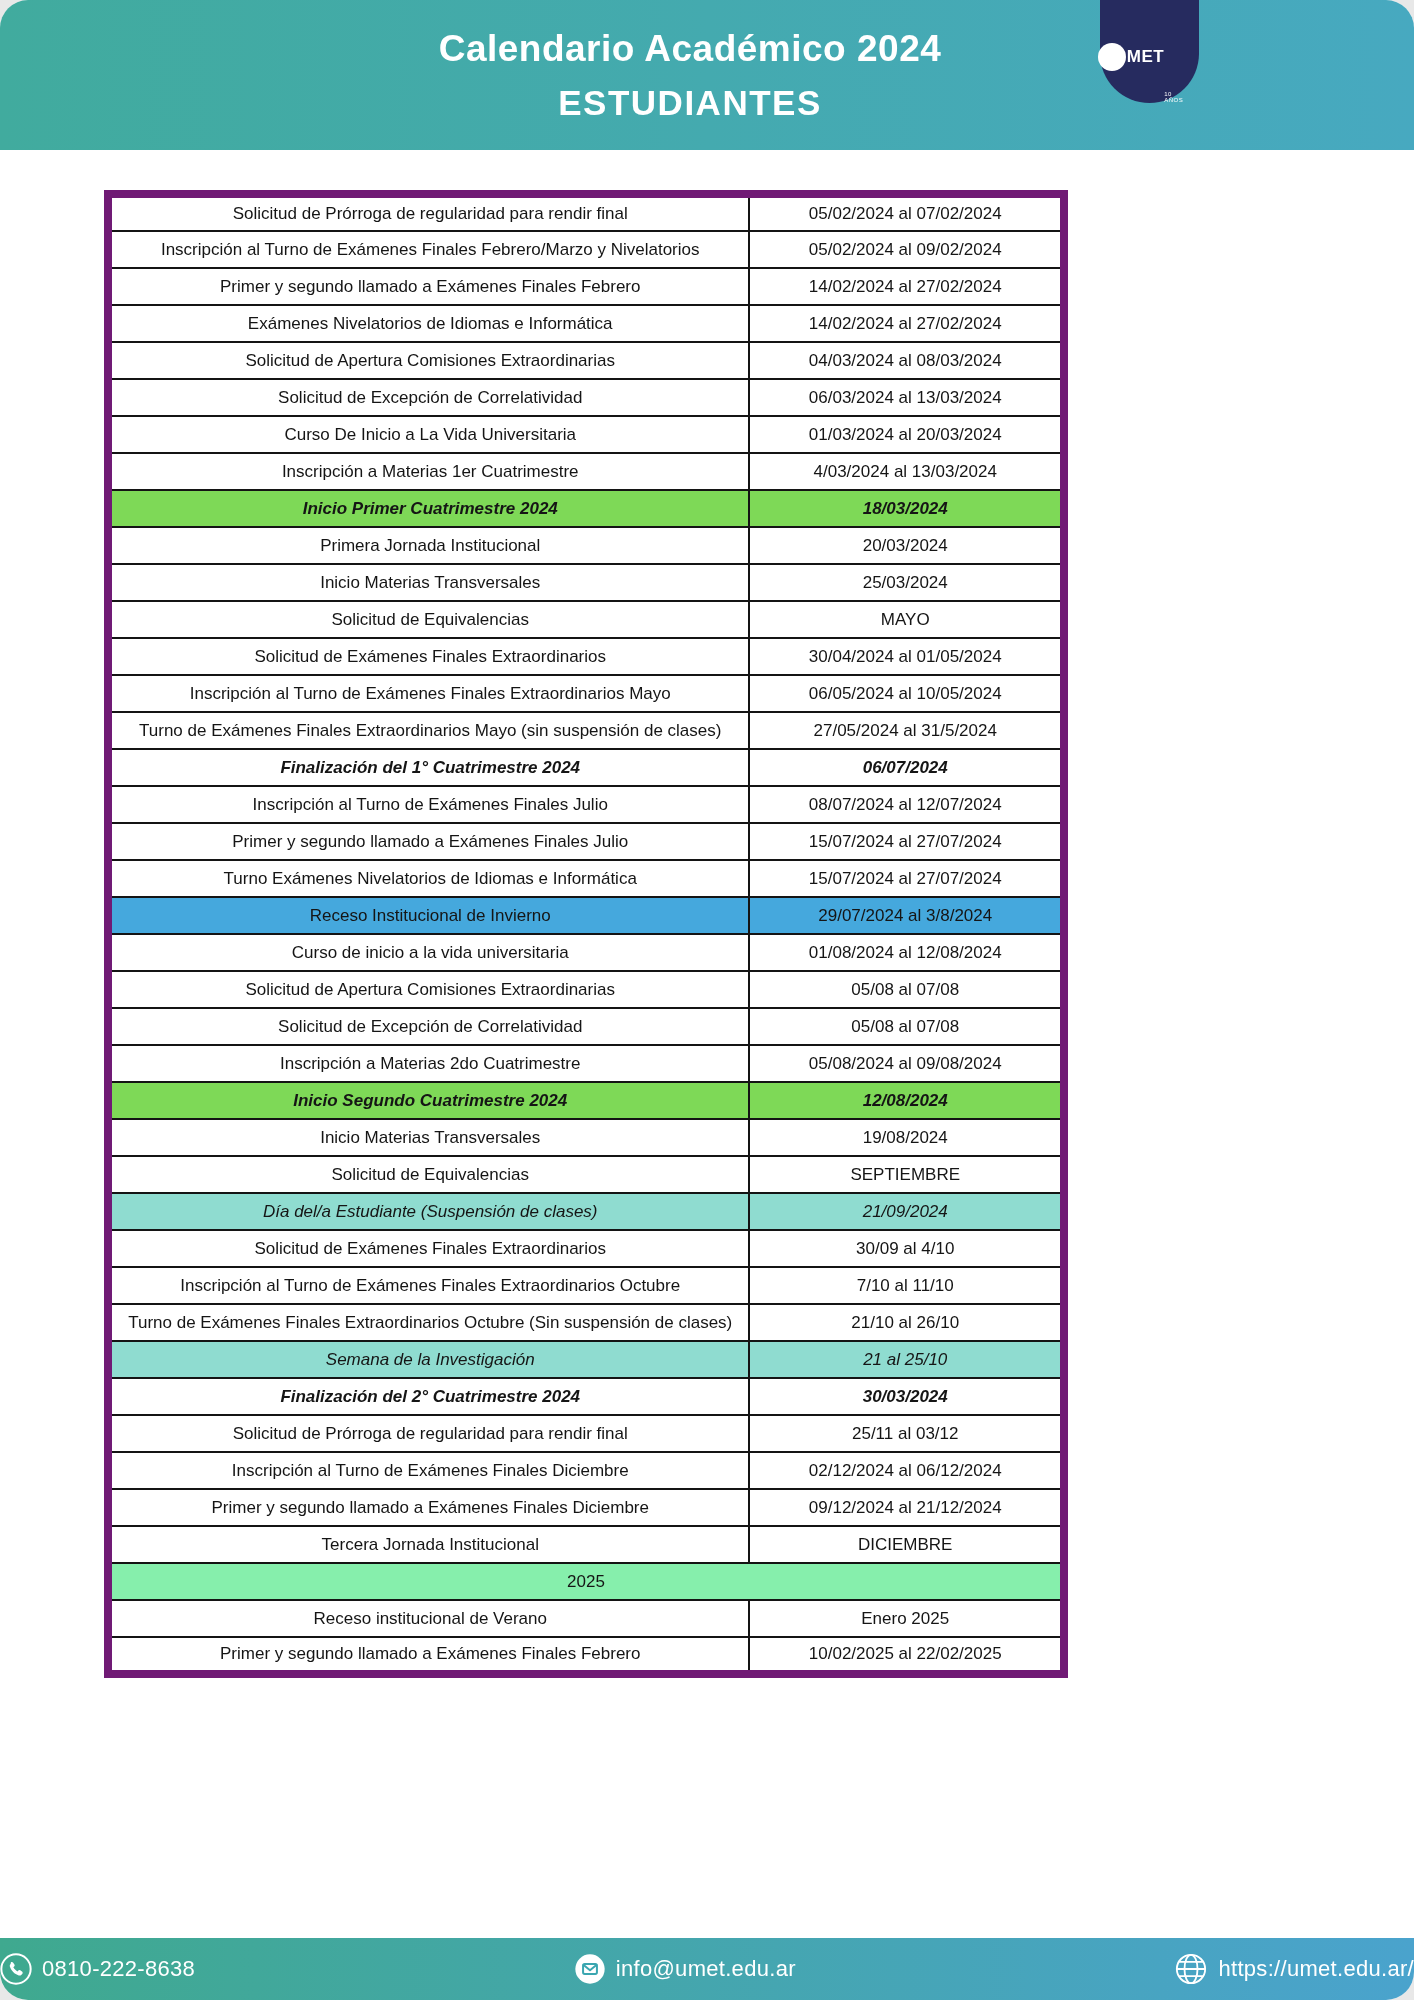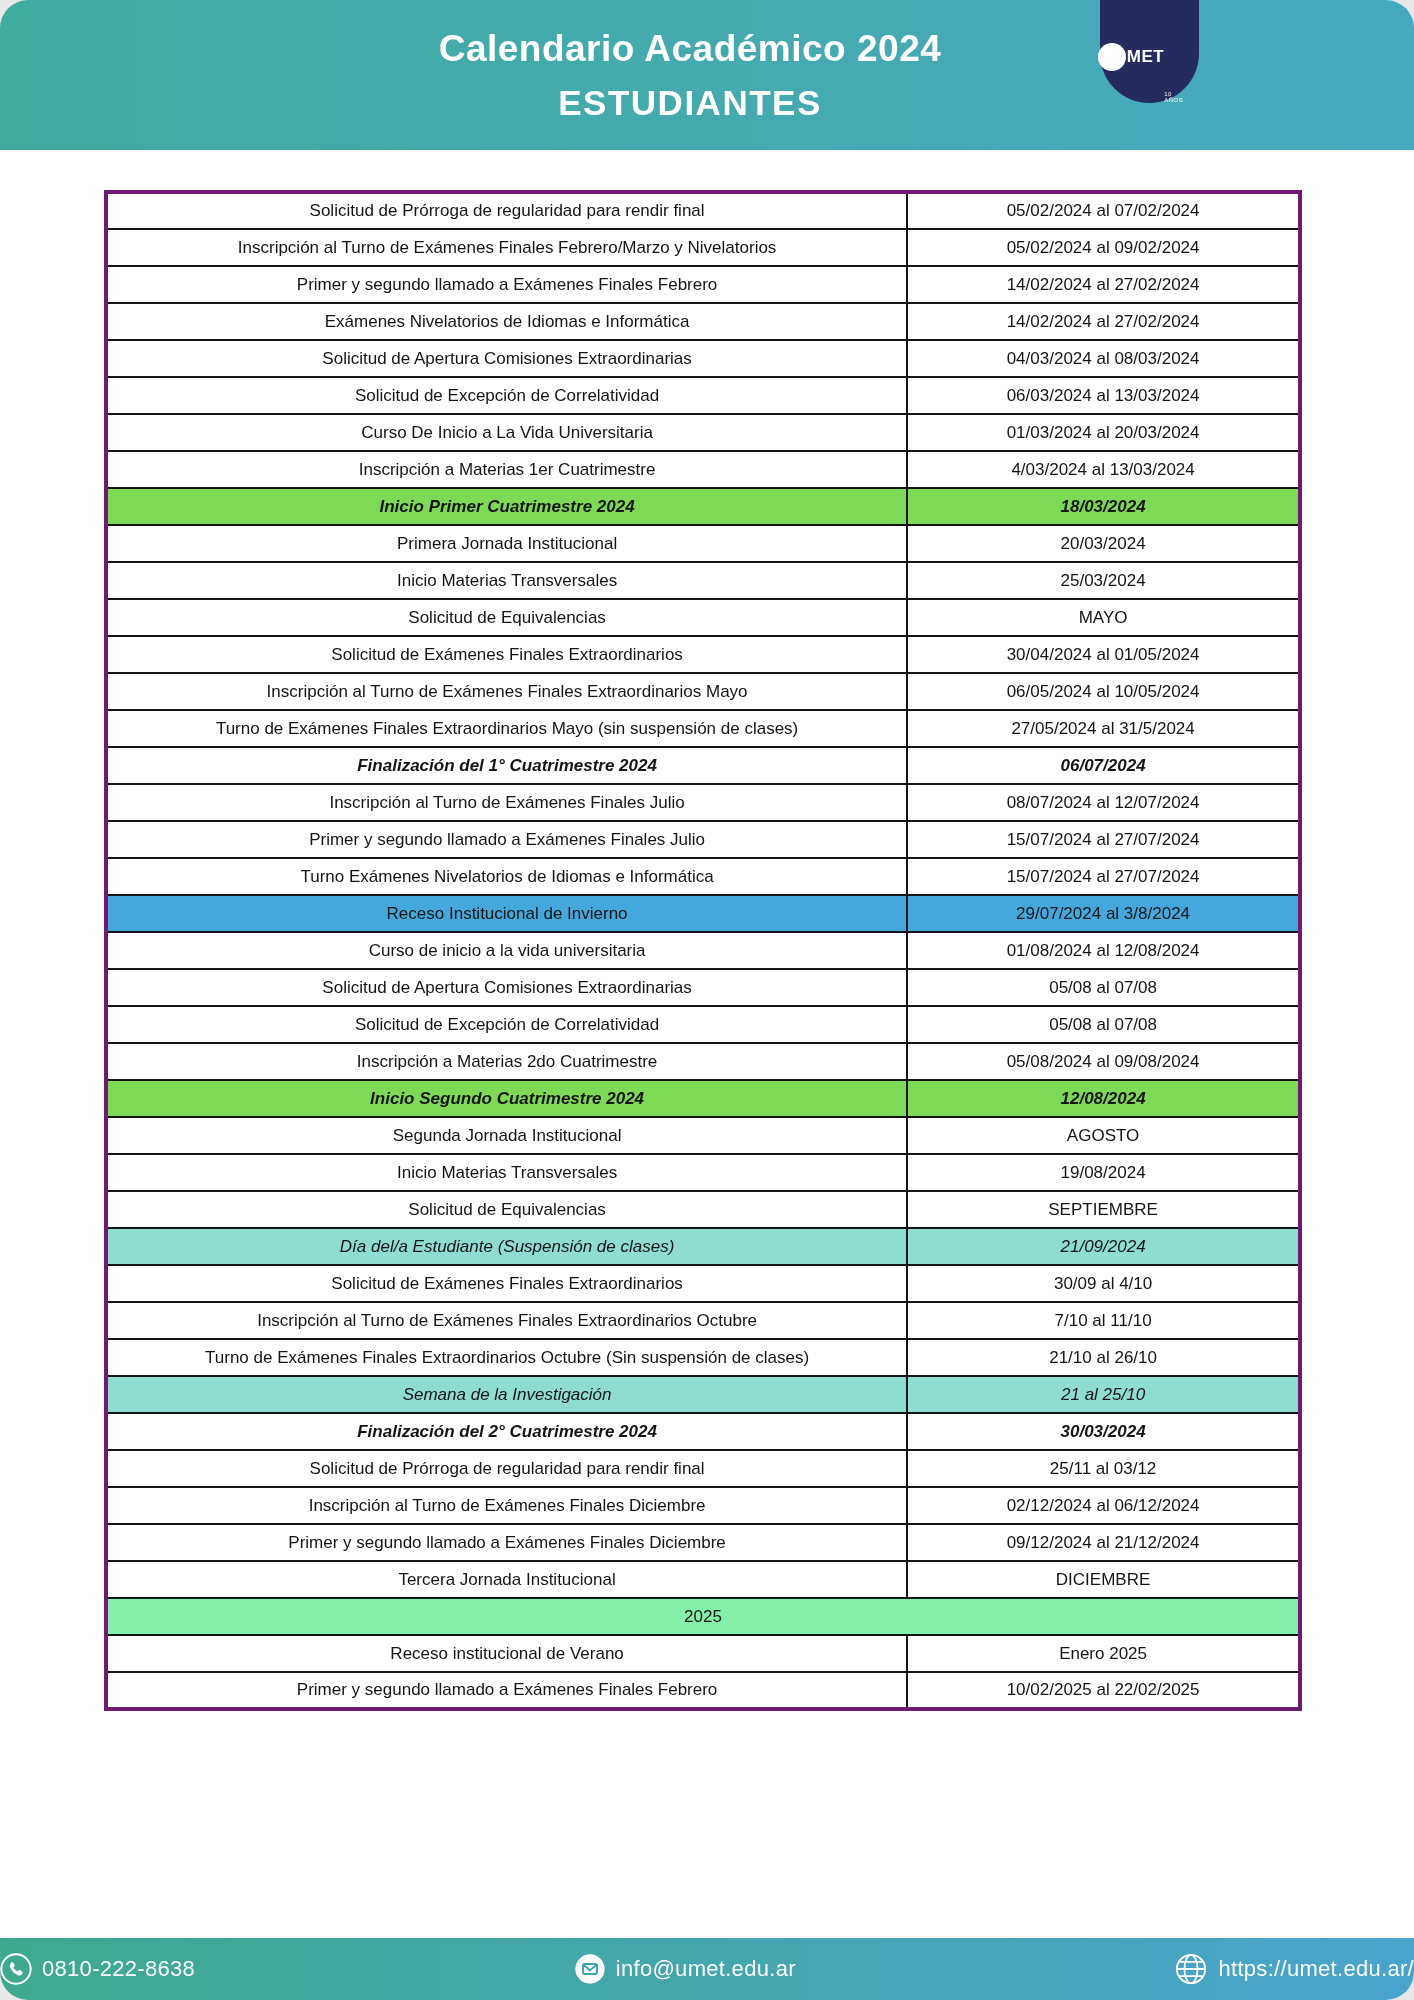--- a/index.html
+++ b/index.html
@@ -55,23 +55,23 @@
     color:#fff; font-weight:700; font-size:17px; letter-spacing:0.5px;
   }
   .logo-sub {
     color:#fff; font-size:6px; letter-spacing:0.5px;
     align-self:flex-end; margin-right:18px; margin-top:2px;
   }
 
   
   .cal-table {
     position:absolute; top:190px; left:104px;
-    width:1198px;
+    width:964px;
     border-collapse:collapse;
-    border:4px solid #701a75;
+    border:8px solid #701a75;
     table-layout:fixed;
   }
   .cal-table td {
     border:2px solid #141414;
     height:37px;
     font-size:17px;
     color:#151515;
     text-align:center;
     vertical-align:middle;
     padding:0 10px;
@@ -241,24 +241,20 @@
         <tr>
           <td>Inscripción a Materias 2do Cuatrimestre</td>
           <td>05/08/2024 al 09/08/2024</td>
         </tr>
 
         <tr class="row-green">
           <td>Inicio Segundo Cuatrimestre 2024</td>
           <td>12/08/2024</td>
         </tr>
 
-        <tr>
-          <td>Segunda Jornada Institucional</td>
-          <td>AGOSTO</td>
-        </tr>
 
         <tr>
           <td>Inicio Materias Transversales</td>
           <td>19/08/2024</td>
         </tr>
 
         <tr>
           <td>Solicitud de Equivalencias</td>
           <td>SEPTIEMBRE</td>
         </tr>

